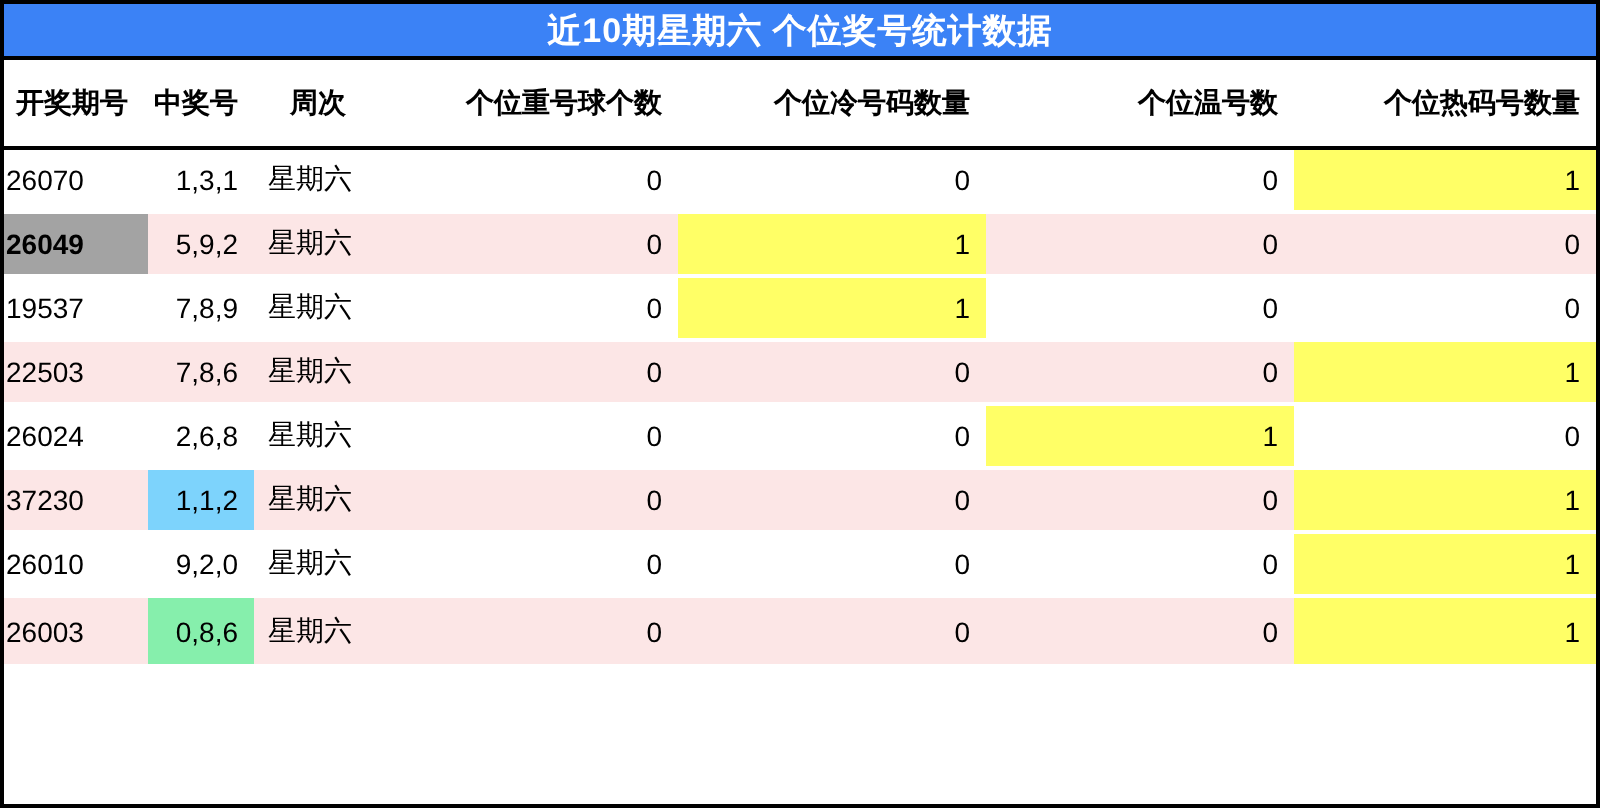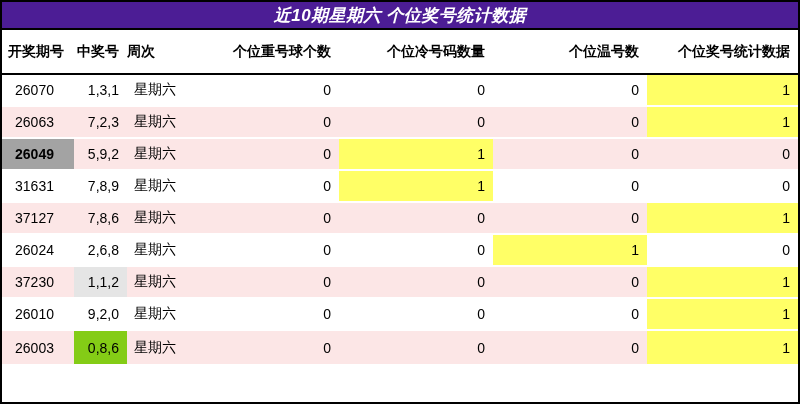--- a/index.html
+++ b/index.html
@@ -46,130 +46,121 @@
     height: 32px;
     font-size: 14px;
     color: #000;
     border-bottom: 2px solid #fff;
     white-space: nowrap;
     overflow: hidden;
   }
   tr:last-child td { border-bottom: none; height: 34px; margin-left: 48px; }
 
   
-  .c1 { text-align: center; padding-right: 8px; }
+  .c1 { text-align: left; padding-right: 8px; }
   th.c1 { text-align: left;  padding-left: 6px; padding-right: 0; }
   .c2 { text-align: right; padding-right: 8px; }
   .c3 { text-align: left;  padding-left: 7px; }
-  th.c3 { text-align: left; padding-left: 0; }
+  th.c3 { text-align: center; padding-left: 0; }
   .c4, .c5, .c6, .c7 { text-align: right; padding-right: 8px; }
 </style>
 </head>
 <body>
 
 <div class="wrap">
-  <div class="title-bar" style="background: #4c1d95; color: rgb(255, 255, 255); font-style: italic;">近10期星期六 个位奖号统计数据</div>
+  <div class="title-bar" style="background: #3b82f6; color: rgb(255, 255, 255);">近10期星期六 个位奖号统计数据</div>
 
   <table class="stats">
     <colgroup>
       <col style="width:72px">
       <col style="width:53px">
       <col style="width:65px">
       <col style="width:147px">
       <col style="width:154px">
       <col style="width:154px">
       <col style="width:151px">
     </colgroup>
     <thead>
       <tr>
           <th class="c1">开奖期号</th>
           <th class="c2">中奖号</th>
           <th class="c3">周次</th>
           <th class="c4">个位重号球个数</th>
           <th class="c5">个位冷号码数量</th>
           <th class="c6">个位温号数</th>
-          <th class="c7">个位奖号统计数据</th>
+          <th class="c7">个位热码号数量</th>
         </tr>
     </thead>
     <tbody>
         <tr>
           <td class="c1">26070</td>
           <td class="c2">1,3,1</td>
           <td class="c3">星期六</td>
           <td class="c4">0</td>
           <td class="c5">0</td>
           <td class="c6">0</td>
           <td class="c7" style="background: rgb(255, 255, 102);">1</td>
         </tr>
         <tr>
-          <td class="c1" style="background: rgb(252, 230, 230);">26063</td>
-          <td class="c2" style="background: rgb(252, 230, 230);">7,2,3</td>
-          <td class="c3" style="background: rgb(252, 230, 230);">星期六</td>
-          <td class="c4" style="background: rgb(252, 230, 230);">0</td>
-          <td class="c5" style="background: rgb(252, 230, 230);">0</td>
-          <td class="c6" style="background: rgb(252, 230, 230);">0</td>
-          <td class="c7" style="background: rgb(255, 255, 102);">1</td>
-        </tr>
-        <tr>
           <td class="c1" style="background: #a3a3a3; font-weight: bold;">26049</td>
           <td class="c2" style="background: rgb(252, 230, 230); text-align: right;">5,9,2</td>
           <td class="c3" style="background: rgb(252, 230, 230);">星期六</td>
           <td class="c4" style="background: rgb(252, 230, 230);">0</td>
           <td class="c5" style="background: rgb(255, 255, 102);">1</td>
           <td class="c6" style="background: rgb(252, 230, 230);">0</td>
           <td class="c7" style="background: rgb(252, 230, 230);">0</td>
         </tr>
         <tr>
-          <td class="c1">31631</td>
+          <td class="c1">19537</td>
           <td class="c2">7,8,9</td>
           <td class="c3">星期六</td>
           <td class="c4">0</td>
           <td class="c5" style="background: rgb(255, 255, 102);">1</td>
           <td class="c6">0</td>
           <td class="c7">0</td>
         </tr>
         <tr>
-          <td class="c1" style="background: rgb(252, 230, 230);">37127</td>
+          <td class="c1" style="background: rgb(252, 230, 230);">22503</td>
           <td class="c2" style="background: rgb(252, 230, 230);">7,8,6</td>
           <td class="c3" style="background: rgb(252, 230, 230);">星期六</td>
           <td class="c4" style="background: rgb(252, 230, 230);">0</td>
           <td class="c5" style="background: rgb(252, 230, 230);">0</td>
           <td class="c6" style="background: rgb(252, 230, 230);">0</td>
           <td class="c7" style="background: rgb(255, 255, 102);">1</td>
         </tr>
         <tr>
           <td class="c1">26024</td>
           <td class="c2">2,6,8</td>
           <td class="c3">星期六</td>
           <td class="c4">0</td>
           <td class="c5">0</td>
           <td class="c6" style="background: rgb(255, 255, 102);">1</td>
           <td class="c7">0</td>
         </tr>
         <tr>
           <td class="c1" style="background: rgb(252, 230, 230);">37230</td>
-          <td class="c2" style="background: #e5e5e5;">1,1,2</td>
+          <td class="c2" style="background: #7dd3fc;">1,1,2</td>
           <td class="c3" style="background: rgb(252, 230, 230);">星期六</td>
           <td class="c4" style="background: rgb(252, 230, 230);">0</td>
           <td class="c5" style="background: rgb(252, 230, 230);">0</td>
           <td class="c6" style="background: rgb(252, 230, 230);">0</td>
           <td class="c7" style="background: rgb(255, 255, 102);">1</td>
         </tr>
         <tr>
           <td class="c1">26010</td>
           <td class="c2">9,2,0</td>
           <td class="c3">星期六</td>
           <td class="c4">0</td>
           <td class="c5">0</td>
           <td class="c6">0</td>
           <td class="c7" style="background: rgb(255, 255, 102);">1</td>
         </tr>
         <tr>
           <td class="c1" style="background: rgb(252, 230, 230);">26003</td>
-          <td class="c2" style="background: #84cc16;">0,8,6</td>
+          <td class="c2" style="background: #86efac;">0,8,6</td>
           <td class="c3" style="background: rgb(252, 230, 230);">星期六</td>
           <td class="c4" style="background: rgb(252, 230, 230);">0</td>
           <td class="c5" style="background: rgb(252, 230, 230);">0</td>
           <td class="c6" style="background: rgb(252, 230, 230);">0</td>
           <td class="c7" style="background: rgb(255, 255, 102);">1</td>
         </tr>
       </tbody>
   </table>
 </div>
 

